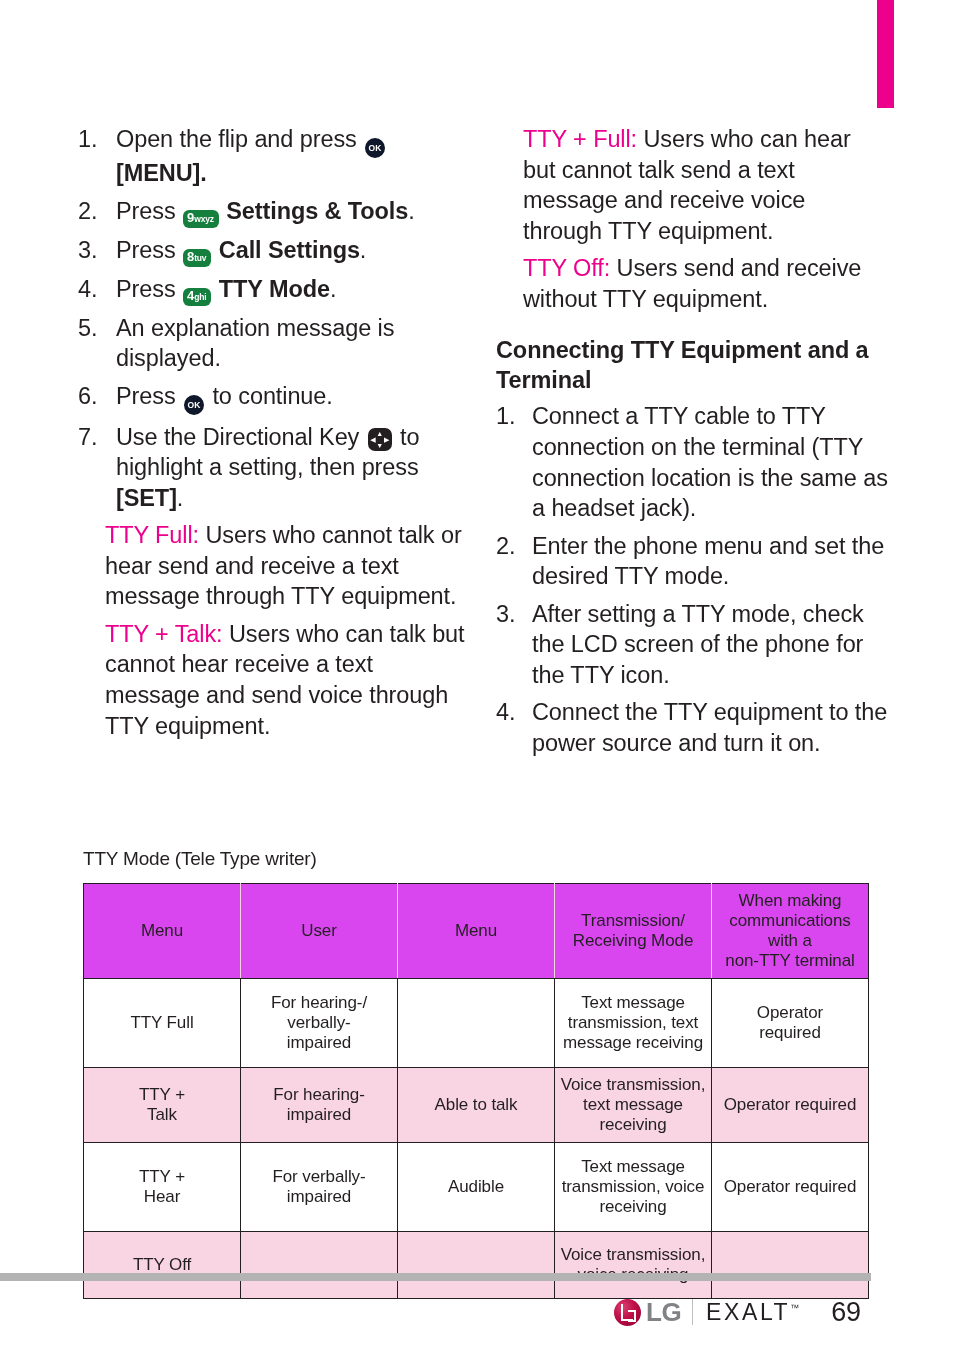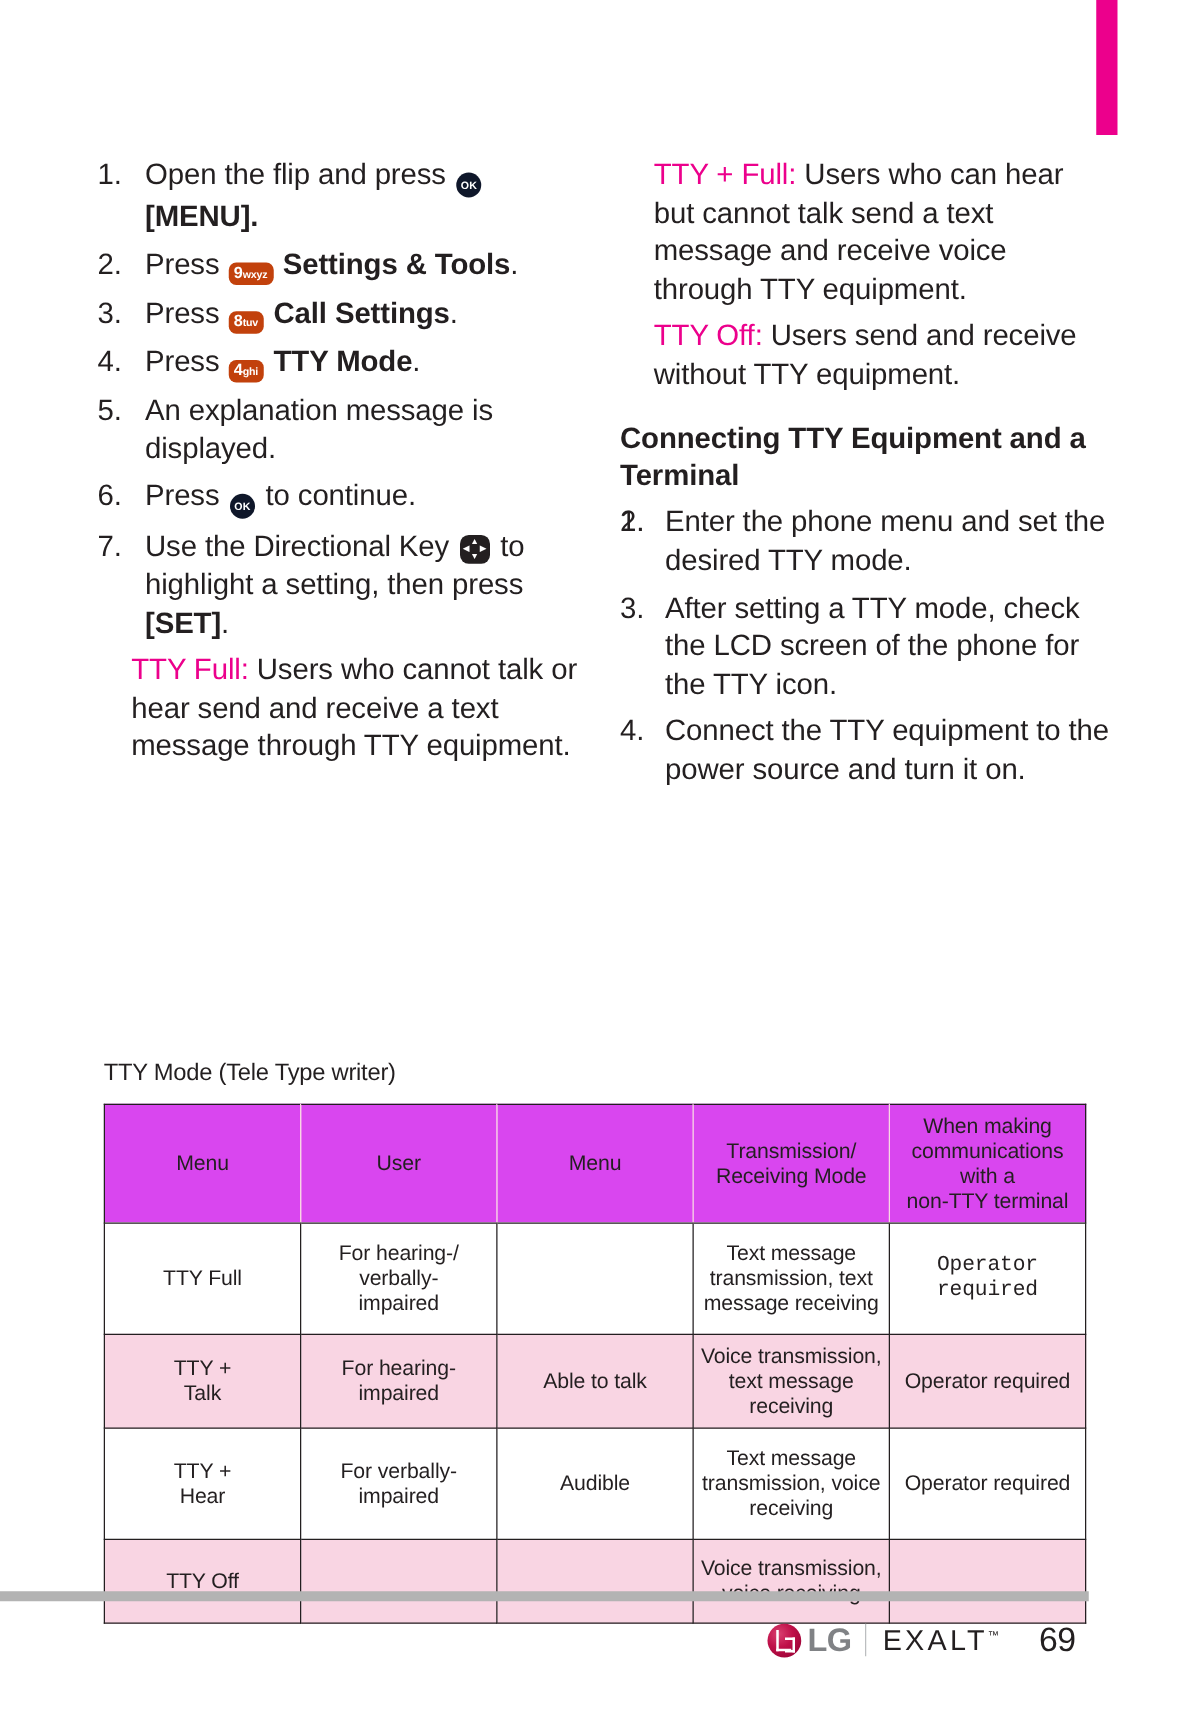--- a/index.html
+++ b/index.html
@@ -65,21 +65,21 @@
     font-size: 23.5px;
   }
   .col-right ol.steps > li { padding-left: 36px; }
 
   b, .bold { font-weight: 700; }
 
   
   .keycap {
     display: inline-block;
     vertical-align: -3px;
-    background: #c2410c;
+    background: #15803d;
     color: #ffffff;
     border-radius: 6px;
     padding: 1px 5px 2px 4px;
     font-size: 11px;
     line-height: 13px;
     font-weight: 700;
     letter-spacing: 0;
     white-space: nowrap;
     margin: 0 1px;
   }
@@ -296,32 +296,33 @@
         <span class="num">6.</span><span>Press </span><span class="okkey">OK</span><span> to continue.</span>
       </li>
 
       <li>
         <span class="num">7.</span><span>Use the Directional Key </span><span class="dirkey"><i class="up">▲</i><i class="down">▼</i><i class="left">◀</i><i class="right">▶</i></span><span> to highlight a setting, then press </span><span class="bold">[SET]</span><span>.</span>
       </li>
     </ol>
 
     <p class="defn"><span class="term">TTY Full:</span><span> Users who cannot talk or hear send and receive a text message through TTY equipment.</span></p>
 
+    <p class="defn"><span class="term">TTY + Talk:</span><span> Users who can talk but cannot hear receive a text message and send voice through TTY equipment.</span></p>
   </div>
 
   <div class="col col-right">
 
     <p class="defn"><span class="term">TTY + Full:</span><span> Users who can hear but cannot talk send a text message and receive voice through TTY equipment.</span></p>
 
     <p class="defn"><span class="term">TTY Off:</span><span> Users send and receive without TTY equipment.</span></p>
 
     <h2 class="section">Connecting TTY Equipment and a Terminal</h2>
 
     <ol class="steps">
-      <li><span class="num">1.</span></li>
+      <li><span class="num">1.</span><span>Connect a TTY cable to TTY connection on the terminal (TTY connection location is the same as a headset jack).</span></li>
       <li><span class="num">2.</span><span>Enter the phone menu and set the desired TTY mode.</span></li>
       <li><span class="num">3.</span><span>After setting a TTY mode, check the LCD screen of the phone for the TTY icon.</span></li>
       <li><span class="num">4.</span><span>Connect the TTY equipment to the power source and turn it on.</span></li>
     </ol>
   </div>
 </div>
 
 <div class="table-wrap">
   <div class="table-title">TTY Mode (Tele Type writer)</div>
   <table class="tty">
@@ -338,21 +339,21 @@
       </tr>
       <tr class="plain r1">
         <td>TTY Full</td>
         <td style="white-space: pre-line;">For hearing-/
 verbally-
 impaired</td>
         <td></td>
         <td style="white-space: pre-line;">Text message
 transmission, text
 message receiving</td>
-        <td style="white-space: pre-line; font-family: Liberation Mono, monospace;">Operator
+        <td style="white-space: pre-line;">Operator
 required</td>
       </tr>
       <tr class="shade r2">
         <td style="white-space: pre-line;">TTY +
 Talk</td>
         <td style="white-space: pre-line;">For hearing-
 impaired</td>
         <td>Able to talk</td>
         <td style="white-space: pre-line;">Voice transmission,
 text message receiving</td>

